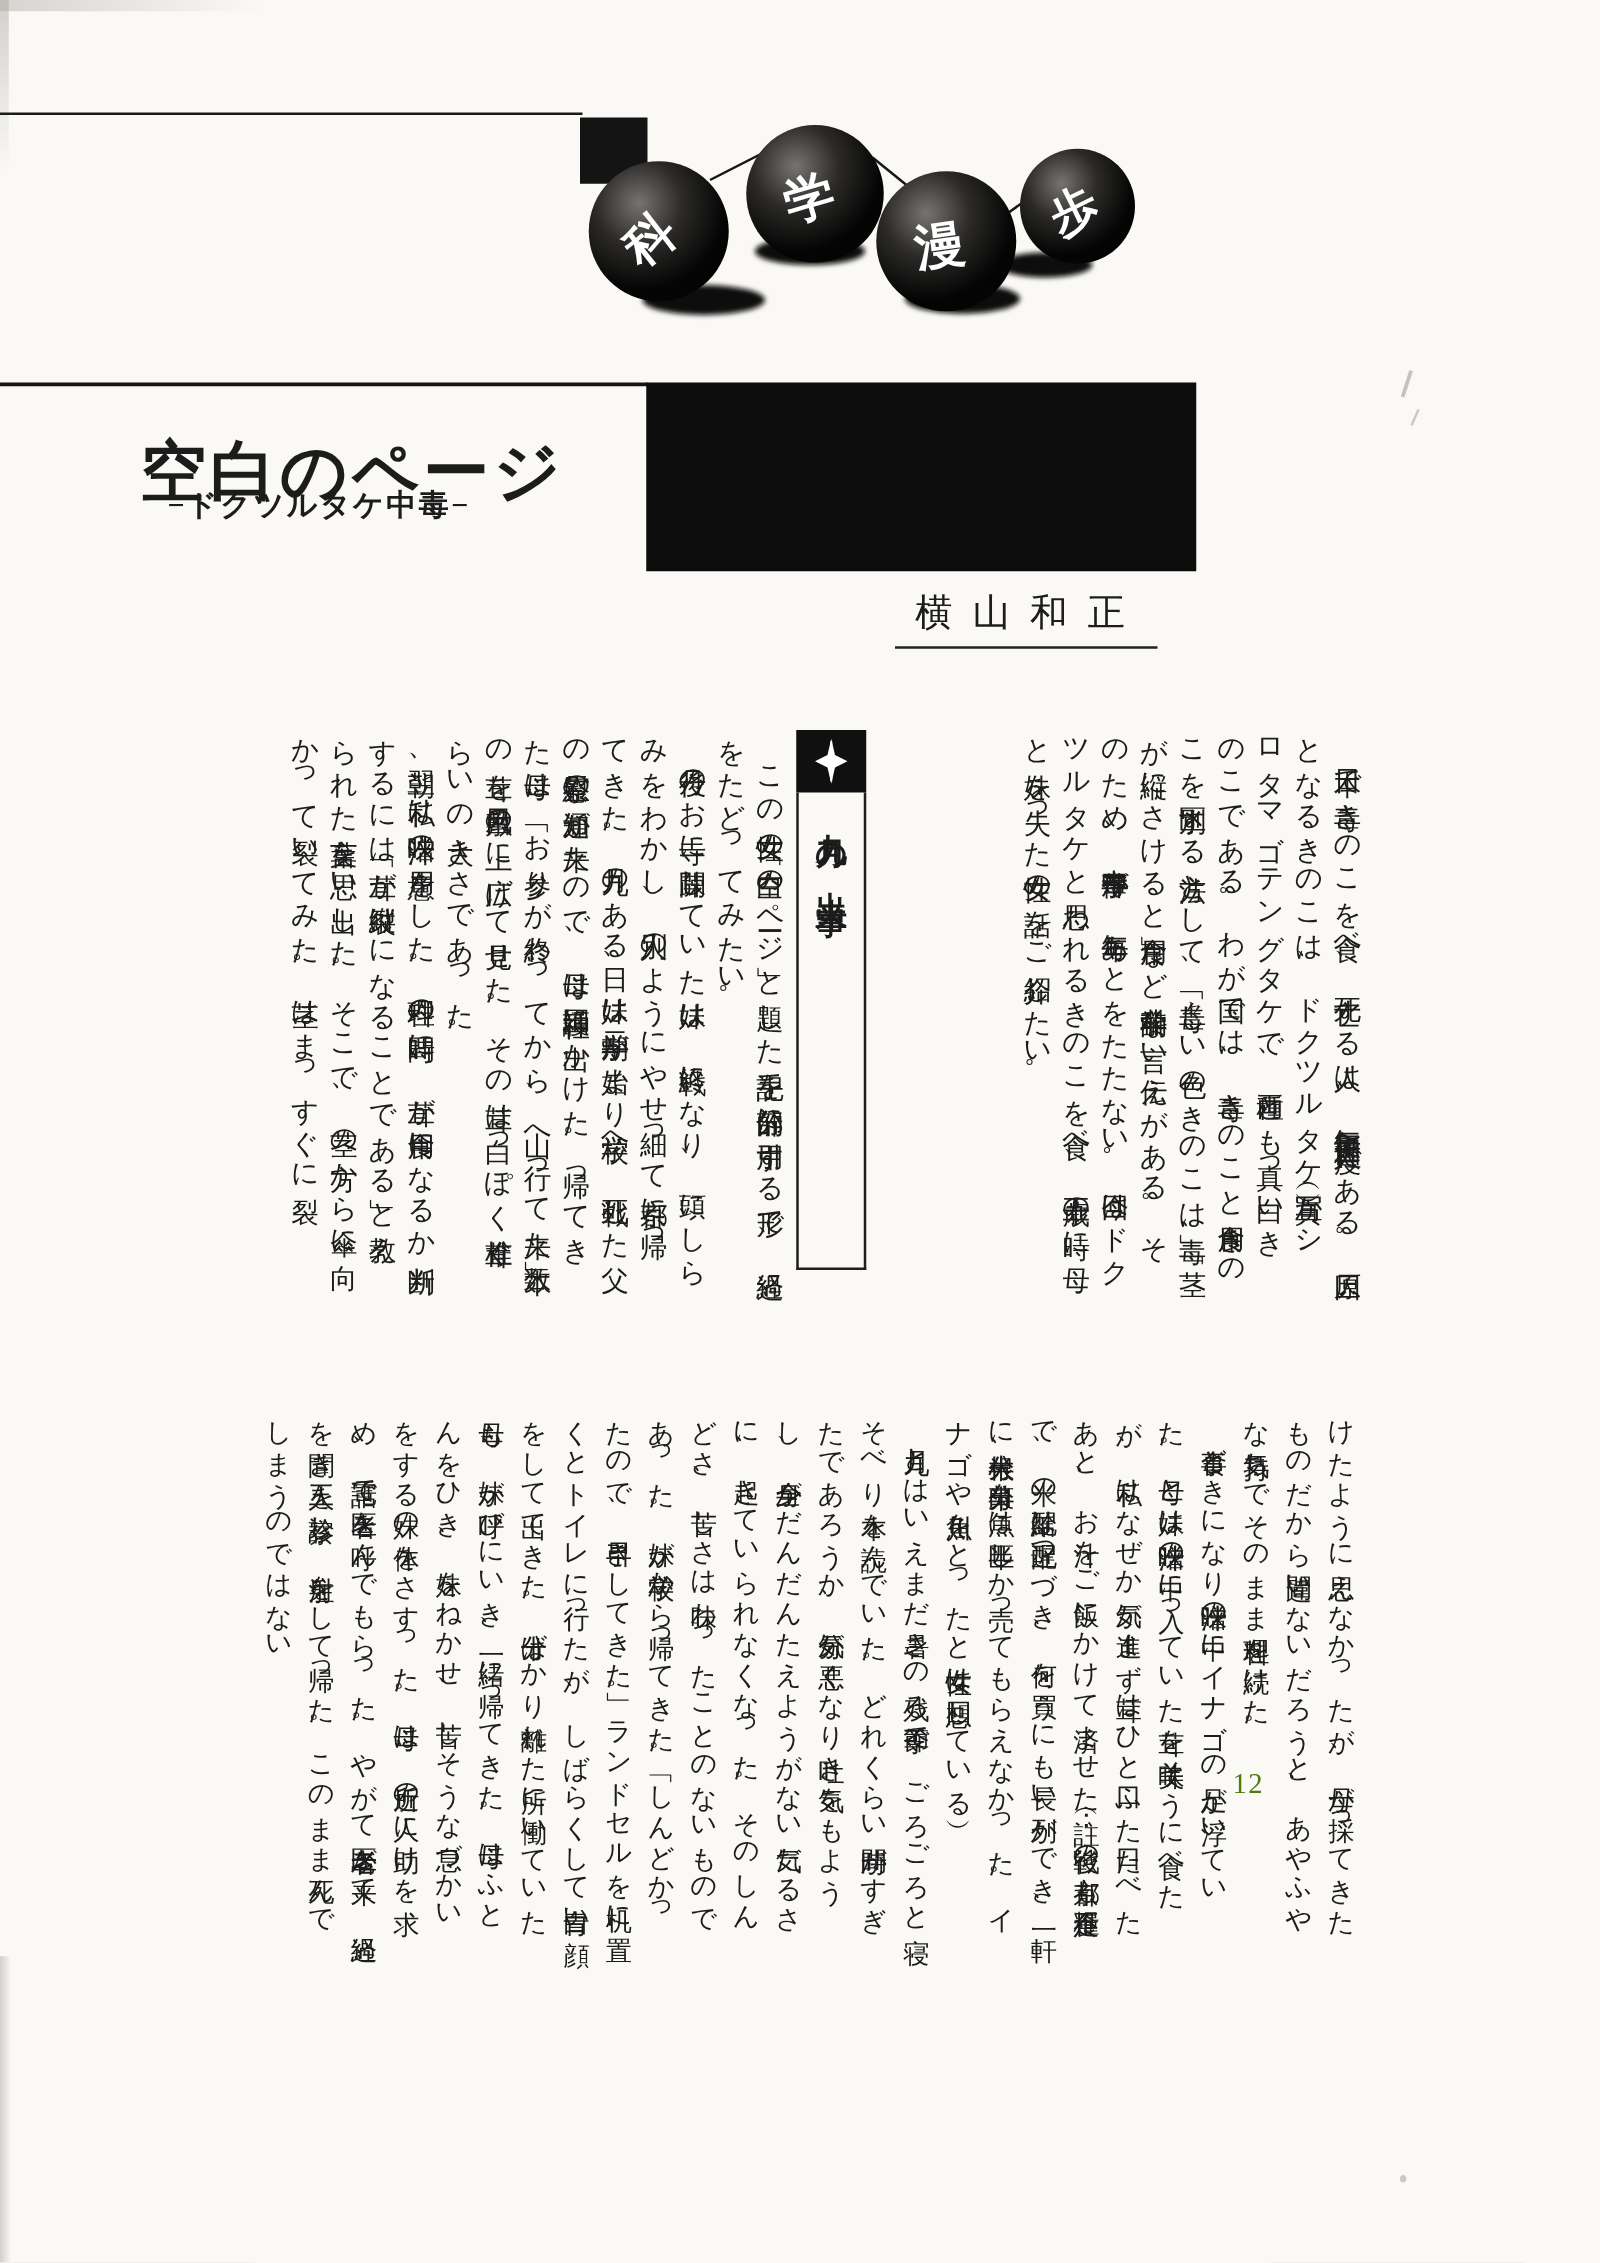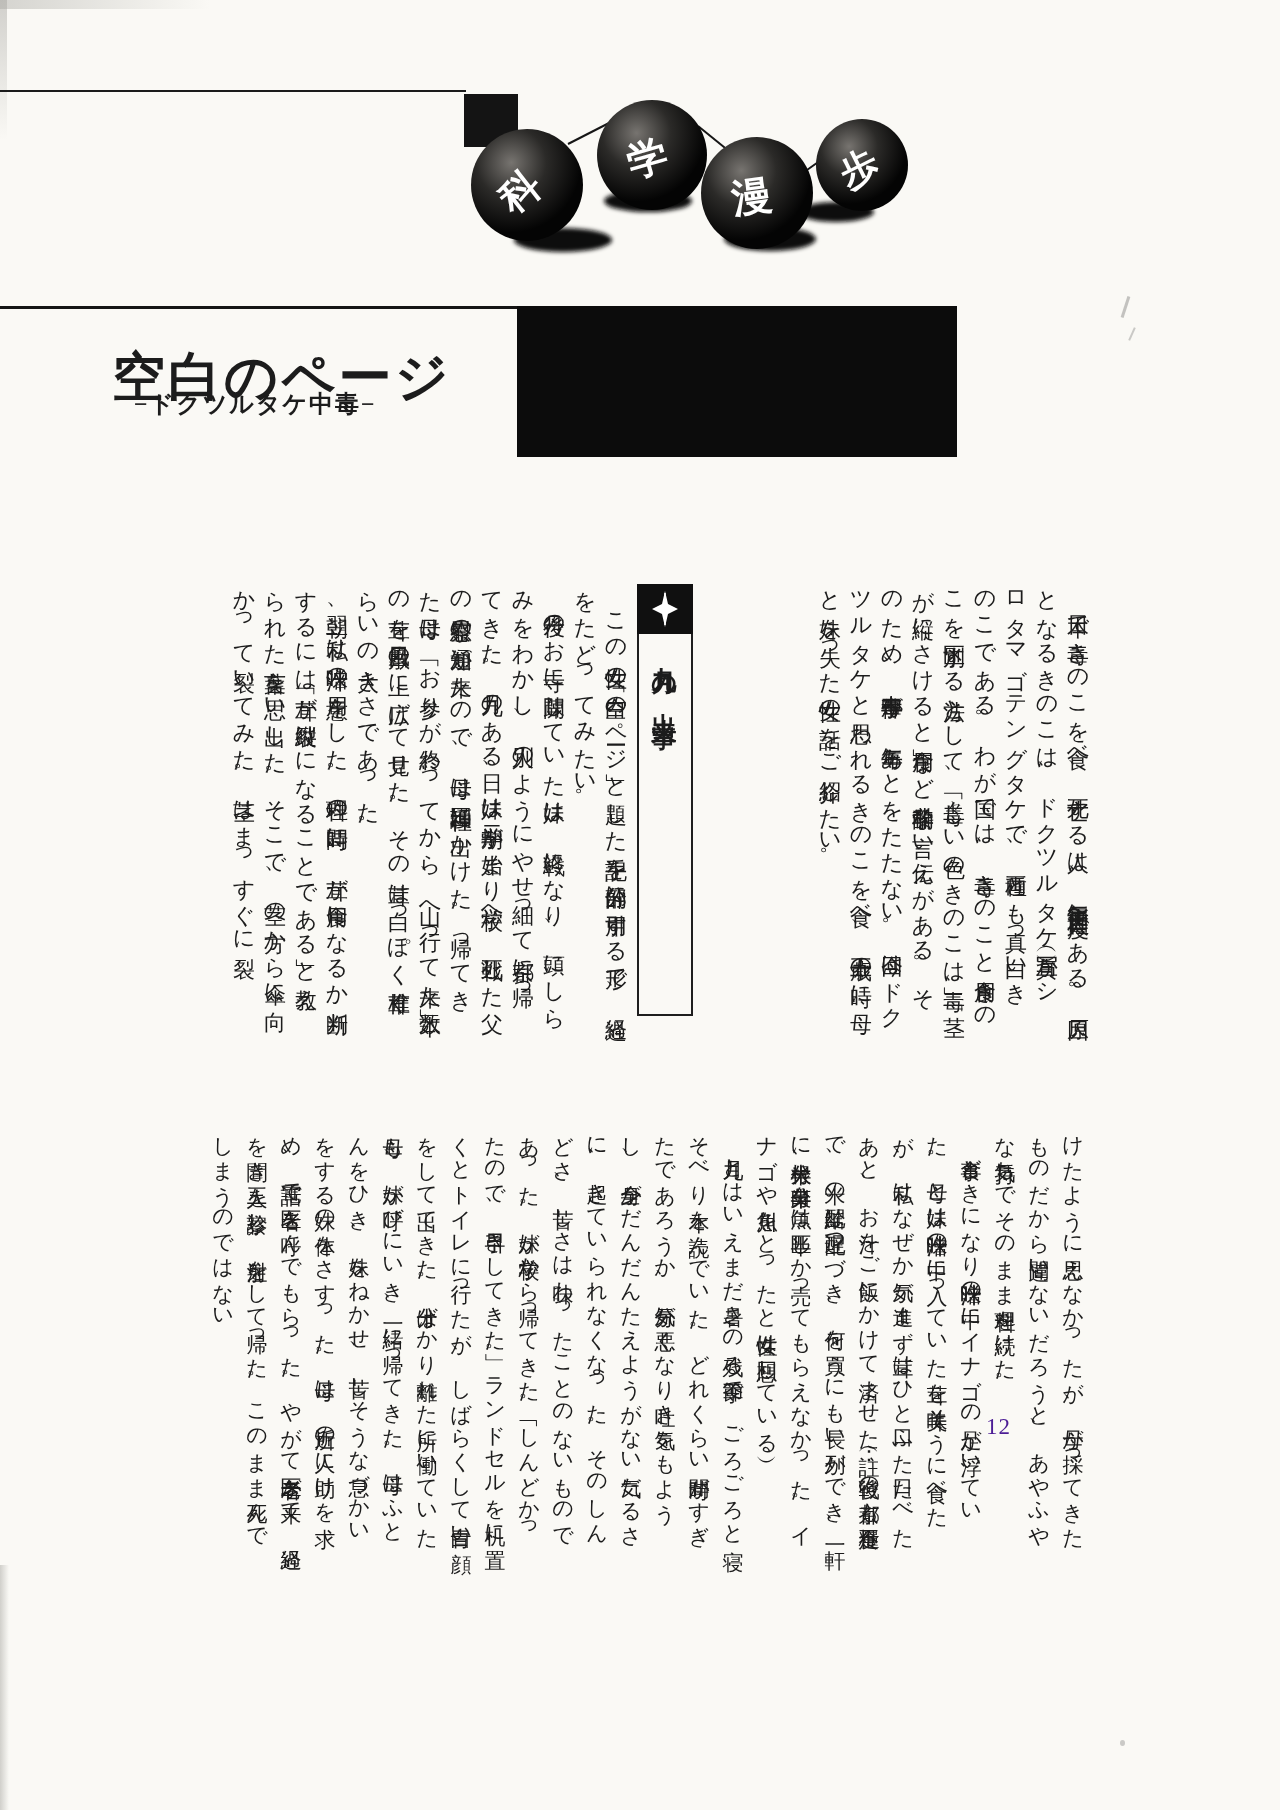--- a/index.html
+++ b/index.html
@@ -55,21 +55,21 @@
     display:flex;align-items:center;justify-content:center;box-sizing:border-box;}
   .section-label-box{width:56px;height:382px;box-sizing:border-box;
     border:2px solid #1e1e1e;border-top:none;
     display:flex;justify-content:center;}
   .section-label{
     writing-mode:vertical-rl;text-orientation:mixed;
     font-family:"Liberation Sans","DejaVu Sans",sans-serif;
     font-weight:bold;font-size:25px;letter-spacing:6px;margin-top:12px;
   }
 
-  .page-number{position:absolute;left:986px;top:1414px;font-size:23px;color:#4c1d95;letter-spacing:1px;}
+  .page-number{position:absolute;left:986px;top:1414px;font-size:23px;color:#4d7c0f;letter-spacing:1px;}
 </style>
 </head>
 <body>
 
 <div class="page">
 
   <div class="smudge top-left"></div>
   <div class="smudge left-top"></div>
   <div class="smudge left-bottom"></div>
   <div class="smudge right-mark1"></div>
@@ -108,20 +108,21 @@
     <text x="92" y="122" transform="rotate(-38 92 112)" fill="#ffffff" font-size="40" font-weight="bold" font-family="Liberation Sans, DejaVu Sans, sans-serif" text-anchor="middle">科</text>
     <text x="218" y="90" transform="rotate(-16 218 78)" fill="#ffffff" font-size="40" font-weight="bold" font-family="Liberation Sans, DejaVu Sans, sans-serif" text-anchor="middle">学</text>
     <text x="322" y="128" transform="rotate(-8 322 116)" fill="#ffffff" font-size="40" font-weight="bold" font-family="Liberation Sans, DejaVu Sans, sans-serif" text-anchor="middle">漫</text>
     <text x="430" y="99" transform="rotate(-26 430 88)" fill="#ffffff" font-size="38" font-weight="bold" font-family="Liberation Sans, DejaVu Sans, sans-serif" text-anchor="middle">歩</text>
   </svg>
 
   <div class="title-rule"></div>
   <div class="black-block"></div>
   <h1 class="title">空白のページ</h1>
   <div class="subtitle">−ドクツルタケ中毒−</div>
+  <div class="author">横山和正</div>
 
   <div class="vtext intro-block">
     <p>日本で毒きのこを食べ、死亡する人は、毎年 三〜四人程度である。原因となるきのこは、ドクツルタケ（写真）かシロタマゴテングタケで、両種とも真っ白いきのこである。わが国では、毒きのこと食用きのこを区別する方法として、「毒々しい色のきのこは毒」、「茎が縦にさけると食用」など非科学的な言い伝えがある。そのため、中毒事件が、毎年あとをたたない。今回はドクツルタケと思われるきのこを食べ、十五歳の時に母と妹を失った女性の話をご紹介したい。</p>
   </div>
 
   <div class="section-box">
     <div class="section-icon-square">
       <svg width="26" height="36" viewBox="0 0 26 36">
         <polygon points="13,0 16,13 26,18 16,23 13,36 10,23 0,18 10,13" fill="#ffffff"></polygon>
         <line x1="13" y1="2" x2="13" y2="34" stroke="#ffffff" stroke-width="1.6"></line>

